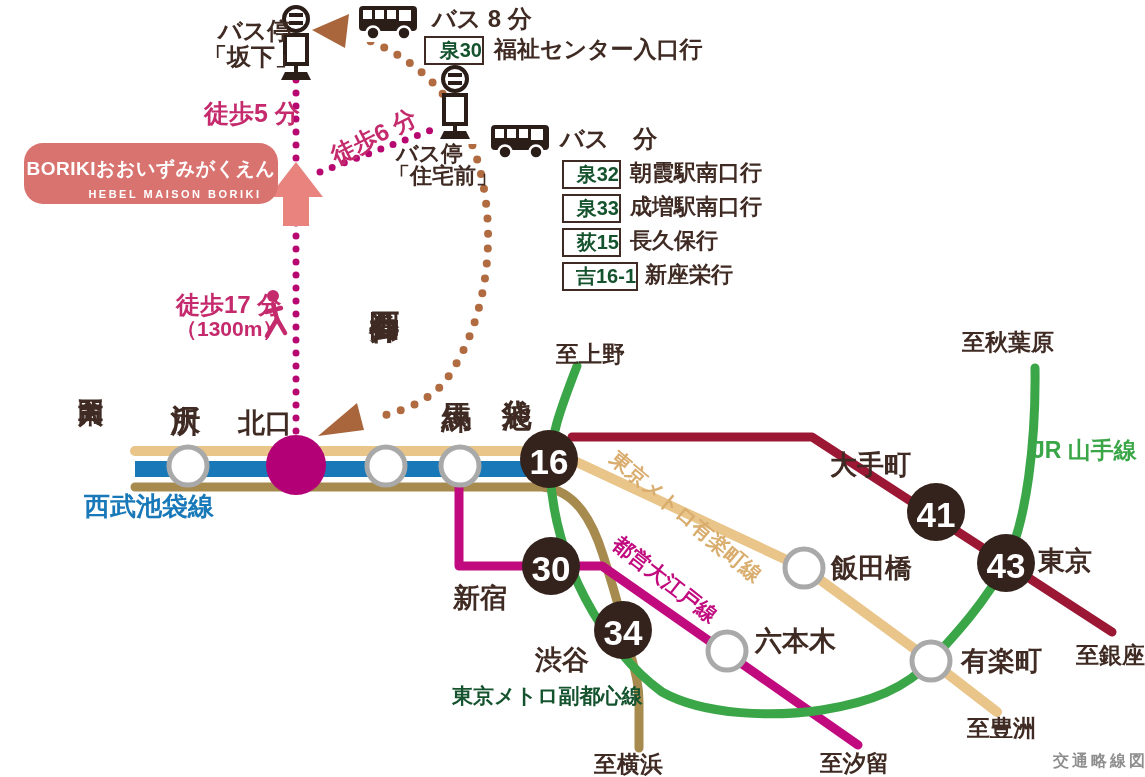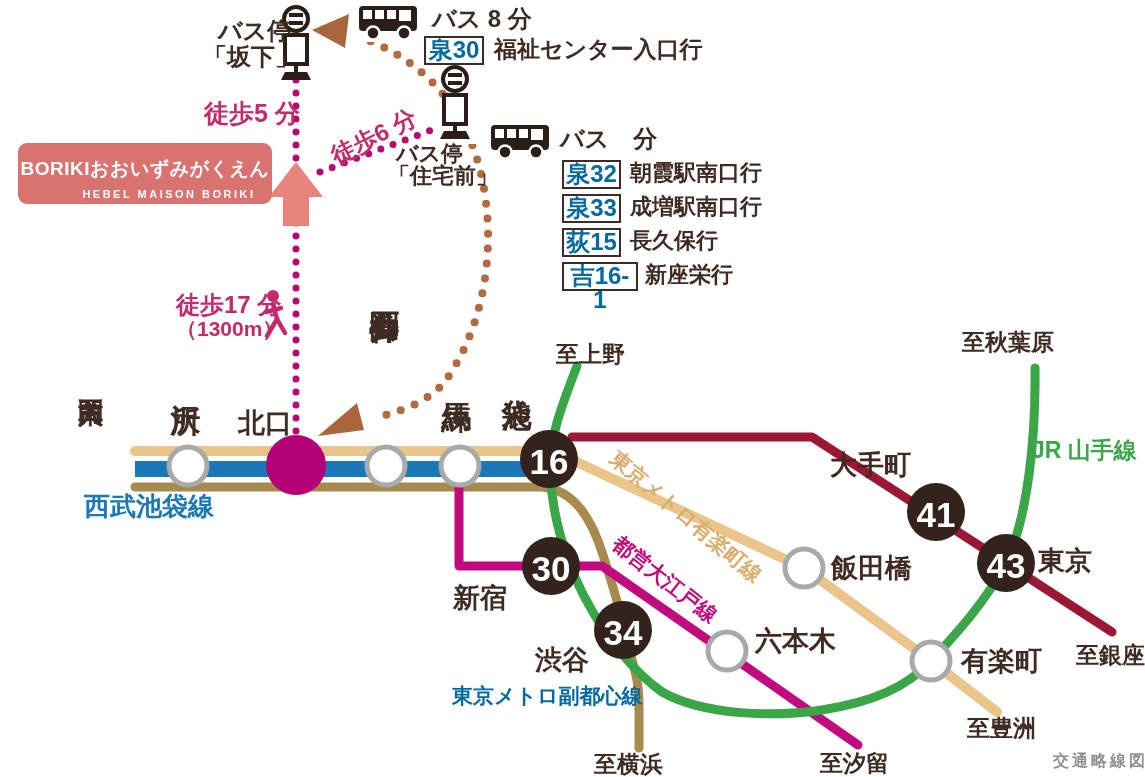--- a/index.html
+++ b/index.html
@@ -3,24 +3,24 @@
 <meta charset="utf-8">
 <style>
   html,body{margin:0;padding:0;background:#fff;}
   #map{position:relative;width:1145px;height:777px;background:#ffffff;overflow:hidden;
        font-family:"Liberation Sans","DejaVu Sans",sans-serif;font-weight:bold;}
   #lines{position:absolute;left:0;top:0;z-index:1;}
   .t{position:absolute;z-index:2;color:#3f2b23;white-space:nowrap;line-height:1.05;}
   .vt{writing-mode:vertical-rl;text-orientation:upright;}
   .magenta{color:#c42a6c;}
   .badge-num{position:absolute;z-index:3;width:60px;text-align:center;color:#ffffff;font-size:35px;}
-  .code-box{position:absolute;z-index:2;border:2.5px solid #3f2b23;color:#0369a1;
-            text-align:center;font-size:24px;line-height:24px;}
-  .boriki{position:absolute;z-index:2;left:18px;top:143px;width:254px;height:61px;
-          background:#d97370;border-radius:9px;color:#fff;text-align:center;}
+  .code-box{position:absolute;z-index:2;border:2.5px solid #3f2b23;color:#14532d;
+            text-align:right;font-size:20px;line-height:24px;}
+  .boriki{position:absolute;z-index:2;left:24px;top:143px;width:254px;height:61px;
+          background:#d97370;border-radius:19px;color:#fff;text-align:center;}
   .boriki .nm{font-size:19px;margin-top:13px;letter-spacing:.5px;}
   .boriki .en{font-size:11px;letter-spacing:2.5px;margin-top:6px;margin-left:48px;}
   .rot{transform-origin:0 0;}
 </style>
 </head>
 <body>
 
 <div id="map">
 
   <svg id="lines" width="1145" height="777" viewBox="0 0 1145 777">
@@ -144,21 +144,21 @@
   <div class="t vt" style="left:369px;top:288px;font-size:30px;">石神井公園</div>
   <div class="t vt" style="left:441px;top:378px;font-size:30px;">練馬</div>
   <div class="t vt" style="left:501px;top:376px;font-size:30px;">池袋</div>
   <div class="t" style="left:84px;top:493px;font-size:26px;color:#1878b8;">西武池袋線</div>
 
   <div class="t" style="left:556px;top:342px;font-size:23px;">至上野</div>
   <div class="t" style="left:962px;top:330px;font-size:23px;">至秋葉原</div>
   <div class="t" style="left:1032px;top:438px;font-size:23px;color:#3aa648;">JR 山手線</div>
   <div class="t rot" style="left:620px;top:447px;font-size:21px;color:#d9ad6e;transform:rotate(40deg);">東京メトロ有楽町線</div>
   <div class="t rot" style="left:622px;top:532px;font-size:21px;color:#c00a7e;transform:rotate(38deg);">都営大江戸線</div>
-  <div class="t" style="left:452px;top:685px;font-size:21px;color:#0369a1;">東京メトロ副都心線</div>
+  <div class="t" style="left:452px;top:685px;font-size:21px;color:#14532d;">東京メトロ副都心線</div>
 
   <div class="t" style="left:830px;top:451px;font-size:27px;">大手町</div>
   <div class="t" style="left:831px;top:554px;font-size:27px;">飯田橋</div>
   <div class="t" style="left:1038px;top:547px;font-size:27px;">東京</div>
   <div class="t" style="left:961px;top:647px;font-size:27px;">有楽町</div>
   <div class="t" style="left:755px;top:627px;font-size:27px;">六本木</div>
   <div class="t" style="left:453px;top:584px;font-size:27px;">新宿</div>
   <div class="t" style="left:535px;top:646px;font-size:27px;">渋谷</div>
 
   <div class="t" style="left:1076px;top:643px;font-size:23px;">至銀座</div>

